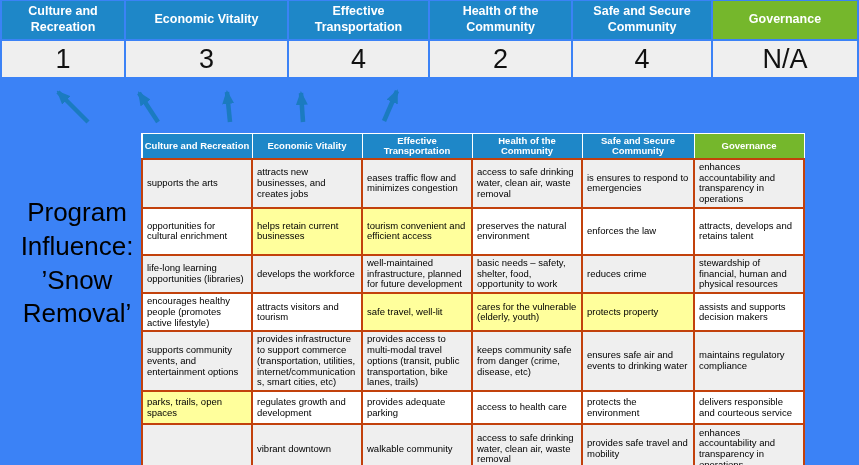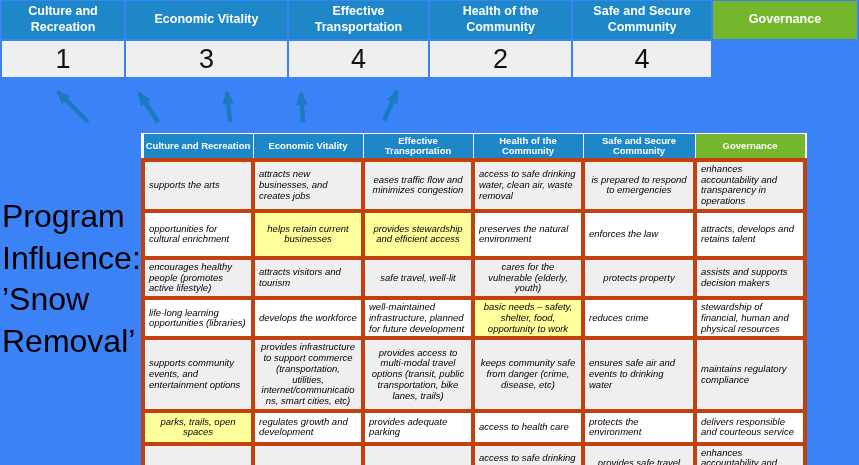--- a/index.html
+++ b/index.html
@@ -24,39 +24,39 @@
   .th-blue{background:var(--blue,#1E87C8);}
   .th-green{background:var(--green,#75B72C);}
   .sb-score{
     height:36px;background:var(--band,#EFEFEF);display:flex;align-items:center;
     justify-content:center;font-size:27px;color:#111;
   }
   
   .arrows{position:absolute;left:0;top:0;pointer-events:none;}
   
   .program-title{
-    position:absolute;left:2px;top:196px;width:138px;
-    font-size:32px;line-height:1.3;color:#000;
+    position:absolute;left:8px;top:196px;width:138px;text-align:center;
+    font-size:26px;line-height:1.3;color:#000;
   }
   
   table.matrix{
     position:absolute;left:141px;top:133px;width:662px;
     border-collapse:collapse;table-layout:fixed;background:#fff;
   }
   .matrix th{
     height:22px;color:#fff;font-weight:bold;font-size:9.5px;line-height:1.1;
     text-align:center;vertical-align:middle;padding:1px 2px;border:1px solid #fff;
   }
   .matrix td{
     font-size:9.5px;line-height:1.13;color:#000;vertical-align:middle;
-    text-align:left;padding:2px 4px;border:4px solid #c2410c;background:#ffffff;
-    overflow:hidden;word-wrap:break-word;font-style:italic;
+    text-align:left;padding:2px 4px;border:2px solid #c2410c;background:#ffffff;
+    overflow:hidden;word-wrap:break-word;
   }
   .matrix tbody tr:nth-child(odd) td{background:var(--band,#EFEFEF);}
-  .matrix td.hl{background:var(--hl,#FFFF9C);text-align:center;}
+  .matrix td.hl{background:var(--hl,#FFFF9C);}
   .matrix tbody tr:nth-child(1){height:36px;}
   .matrix tbody tr:nth-child(2){height:47px;}
   .matrix tbody tr:nth-child(3){height:35px;}
   .matrix tbody tr:nth-child(4){height:30px;}
   .matrix tbody tr:nth-child(5){height:58px;}
   .matrix tbody tr:nth-child(6){height:33px;}
   .matrix tbody tr:nth-child(7){height:50px;}
   .matrix tbody tr:nth-child(8){height:36px;}
 </style>
 </head>
@@ -80,20 +80,21 @@
       <div class="sb-col">
         <div class="sb-head th-blue">Health of the Community</div>
         <div class="sb-score">2</div>
       </div>
       <div class="sb-col">
         <div class="sb-head th-blue">Safe and Secure Community</div>
         <div class="sb-score">4</div>
       </div>
       <div class="sb-col">
         <div class="sb-head th-green">Governance</div>
+        <div class="sb-score">N/A</div>
       </div>
     </div>
 
   <svg class="arrows" width="859" height="465" viewBox="0 0 859 465">
     <defs>
       <marker id="ah" viewBox="0 0 14 12" markerWidth="14" markerHeight="12" refX="12" refY="6" orient="auto" markerUnits="userSpaceOnUse">
         <path d="M0,0 L14,6 L0,12 Z" fill="#1B7BC0"></path>
       </marker>
     </defs>
     <line x1="88" y1="122" x2="58" y2="92" stroke="#1B7BC0" stroke-width="4.5" marker-end="url(#ah)"></line>
@@ -123,46 +124,46 @@
           <th class="th-blue">Safe and Secure Community</th>
           <th class="th-green">Governance</th>
         </tr>
     </thead>
     <tbody id="mbody">
         <tr>
           <td>supports the arts</td>
           <td>attracts new businesses, and creates jobs</td>
           <td class="hl">eases traffic flow and minimizes congestion</td>
           <td>access to safe drinking water, clean air, waste removal</td>
-          <td class="hl">is prepared to respond to emergencies</td>
+          <td class="hl">is ensures to respond to emergencies</td>
           <td>enhances accountability and transparency in operations</td>
         </tr>
         <tr>
           <td>opportunities for cultural enrichment</td>
           <td class="hl">helps retain current businesses</td>
-          <td class="hl">provides stewardship and efficient access</td>
+          <td class="hl">tourism convenient and efficient access</td>
           <td>preserves the natural environment</td>
           <td>enforces the law</td>
           <td>attracts, develops and retains talent</td>
+        </tr>
+        <tr>
+          <td>life-long learning opportunities (libraries)</td>
+          <td>develops the workforce</td>
+          <td>well-maintained infrastructure, planned for future development</td>
+          <td class="hl">basic needs – safety, shelter, food, opportunity to work</td>
+          <td>reduces crime</td>
+          <td>stewardship of financial, human and physical resources</td>
         </tr>
         <tr>
           <td>encourages healthy people (promotes active lifestyle)</td>
           <td>attracts visitors and tourism</td>
           <td class="hl">safe travel, well-lit</td>
           <td class="hl">cares for the vulnerable (elderly, youth)</td>
           <td class="hl">protects property</td>
           <td>assists and supports decision makers</td>
-        </tr>
-        <tr>
-          <td>life-long learning opportunities (libraries)</td>
-          <td>develops the workforce</td>
-          <td>well-maintained infrastructure, planned for future development</td>
-          <td class="hl">basic needs – safety, shelter, food, opportunity to work</td>
-          <td>reduces crime</td>
-          <td>stewardship of financial, human and physical resources</td>
         </tr>
         <tr>
           <td>supports community events, and entertainment options</td>
           <td class="hl">provides infrastructure to support commerce (transportation, utilities, internet/communications, smart cities, etc)</td>
           <td class="hl">provides access to multi-modal travel options (transit, public transportation, bike lanes, trails)</td>
           <td class="hl">keeps community safe from danger (crime, disease, etc)</td>
           <td>ensures safe air and events to drinking water</td>
           <td>maintains regulatory compliance</td>
         </tr>
         <tr>

